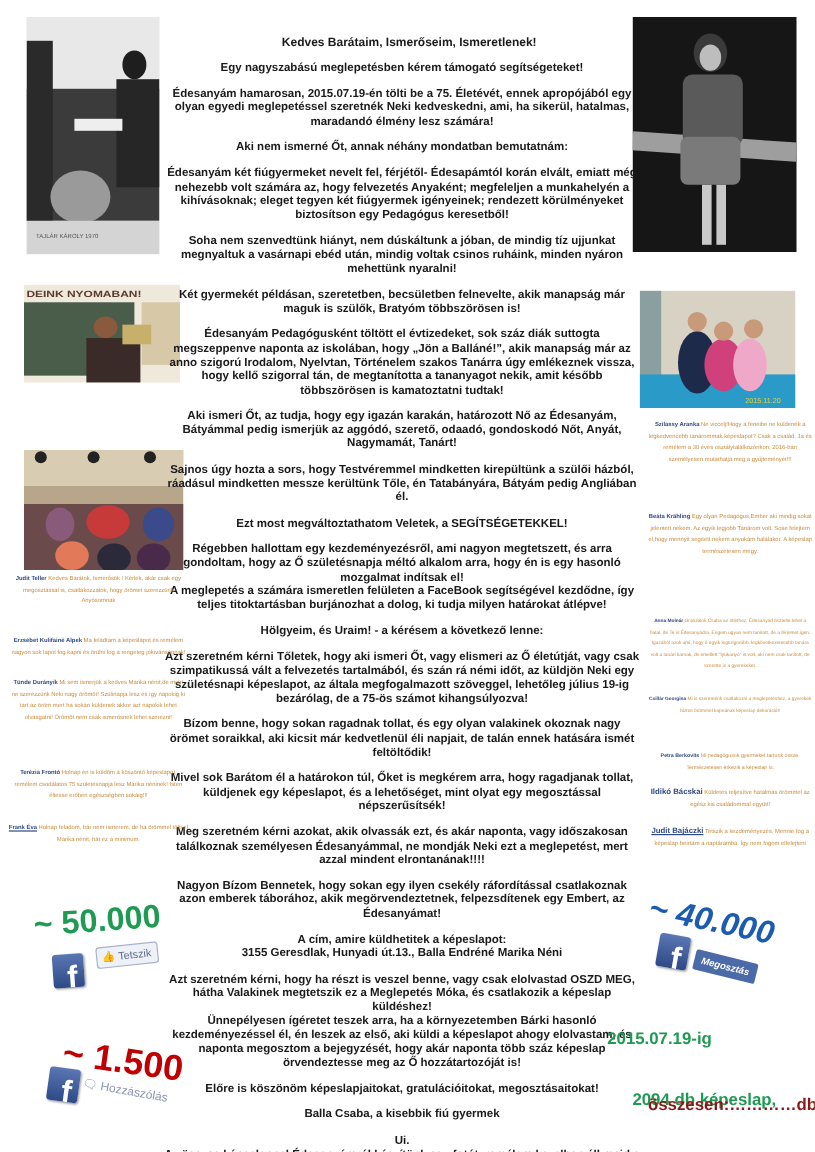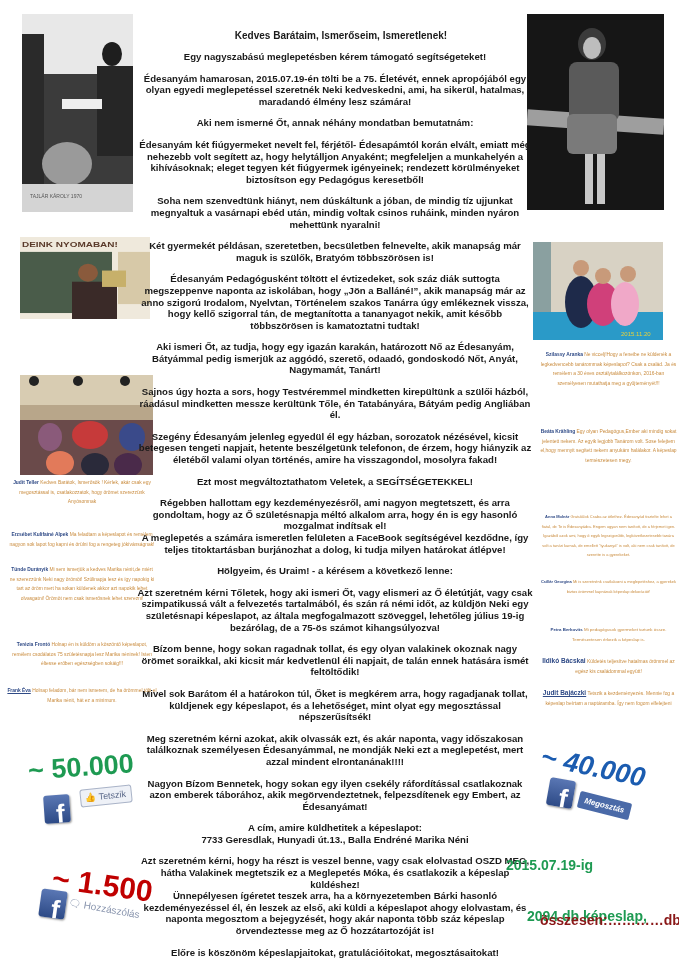--- a/index.html
+++ b/index.html
@@ -109,38 +109,37 @@
     <circle cx="95" cy="32" r="8" fill="#c89a7a"></circle>
     <text x="88" y="94" font-size="6" fill="#e8d23a" font-family="Liberation Sans, sans-serif">2015.11.20</text>
   </svg>
 </div>
 
 <div id="letter" class="abs">
   <h1>Kedves Barátaim, Ismerőseim, Ismeretlenek!</h1>
   <p>Egy nagyszabású meglepetésben kérem támogató segítségeteket!</p>
   <p>Édesanyám hamarosan, 2015.07.19-én tölti be a 75. Életévét, ennek apropójából egy olyan egyedi meglepetéssel szeretnék Neki kedveskedni, ami, ha sikerül, hatalmas, maradandó élmény lesz számára!</p>
   <p>Aki nem ismerné Őt, annak néhány mondatban bemutatnám:</p>
-  <p>Édesanyám két fiúgyermeket nevelt fel, férjétől- Édesapámtól korán elvált, emiatt még nehezebb volt segített az, hogy helytálljon Anyaként; megfeleljen a munkahelyén a kihívásoknak; eleget tegyen két fiúgyermek igényeinek; rendezett körülményeket biztosítson egy Pedagógus keresetből!</p>
+  <p>Édesanyám két fiúgyermeket nevelt fel, férjétől- Édesapámtól korán elvált, emiatt még nehezebb volt számára az, hogy felvezetés Anyaként; megfeleljen a munkahelyén a kihívásoknak; eleget tegyen két fiúgyermek igényeinek; rendezett körülményeket biztosítson egy Pedagógus keresetből!</p>
   <p>Soha nem szenvedtünk hiányt, nem dúskáltunk a jóban, de mindig tíz ujjunkat megnyaltuk a vasárnapi ebéd után, mindig voltak csinos ruháink, minden nyáron mehettünk nyaralni!</p>
   <p>Két gyermekét példásan, szeretetben, becsületben felnevelte, akik manapság már maguk is szülők, Bratyóm többszörösen is!</p>
   <p>Édesanyám Pedagógusként töltött el évtizedeket, sok száz diák suttogta megszeppenve naponta az iskolában, hogy „Jön a Balláné!”, akik manapság már az anno szigorú Irodalom, Nyelvtan, Történelem szakos Tanárra úgy emlékeznek vissza, hogy kellő szigorral tán, de megtanította a tananyagot nekik, amit később többszörösen is kamatoztatni tudtak!</p>
   <p>Aki ismeri Őt, az tudja, hogy egy igazán karakán, határozott Nő az Édesanyám, Bátyámmal pedig ismerjük az aggódó, szerető, odaadó, gondoskodó Nőt, Anyát, Nagymamát, Tanárt!</p>
   <p>Sajnos úgy hozta a sors, hogy Testvéremmel mindketten kirepültünk a szülői házból, ráadásul mindketten messze kerültünk Tőle, én Tatabányára, Bátyám pedig Angliában él.</p>
-  <p>Szegény Édesanyám jelenleg egyedül él egy házban, sorozatok nézésével, kicsit betegesen tengeti napjait, hetente beszélgetünk telefonon, de érzem, hogy hiányzik az életéből valami olyan történés, amire ha visszagondol, mosolyra fakad!</p>
   <p>Ezt most megváltoztathatom Veletek, a SEGÍTSÉGETEKKEL!</p>
   <p class="tight">Régebben hallottam egy kezdeményezésről, ami nagyon megtetszett, és arra gondoltam, hogy az Ő születésnapja méltó alkalom arra, hogy én is egy hasonló mozgalmat indítsak el!</p>
   <p>A meglepetés a számára ismeretlen felületen a FaceBook segítségével kezdődne, így teljes titoktartásban burjánozhat a dolog, ki tudja milyen határokat átlépve!</p>
   <p>Hölgyeim, és Uraim! - a kérésem a következő lenne:</p>
   <p>Azt szeretném kérni Tőletek, hogy aki ismeri Őt, vagy elismeri az Ő életútját, vagy csak szimpatikussá vált a felvezetés tartalmából, és szán rá némi időt, az küldjön Neki egy születésnapi képeslapot, az általa megfogalmazott szöveggel, lehetőleg július 19-ig bezárólag, de a 75-ös számot kihangsúlyozva!</p>
   <p>Bízom benne, hogy sokan ragadnak tollat, és egy olyan valakinek okoznak nagy örömet soraikkal, aki kicsit már kedvetlenül éli napjait, de talán ennek hatására ismét feltöltődik!</p>
   <p>Mivel sok Barátom él a határokon túl, Őket is megkérem arra, hogy ragadjanak tollat, küldjenek egy képeslapot, és a lehetőséget, mint olyat egy megosztással népszerűsítsék!</p>
   <p>Meg szeretném kérni azokat, akik olvassák ezt, és akár naponta, vagy időszakosan találkoznak személyesen Édesanyámmal, ne mondják Neki ezt a meglepetést, mert azzal mindent elrontanának!!!!</p>
   <p>Nagyon Bízom Bennetek, hogy sokan egy ilyen csekély ráfordítással csatlakoznak azon emberek táborához, akik megörvendeztetnek, felpezsdítenek egy Embert, az Édesanyámat!</p>
   <p class="tight">A cím, amire küldhetitek a képeslapot:</p>
-  <p>7733 Geresdlak, Hunyadi út.13., Balla Endréné  Marika Néni</p>
+  <p>3155 Geresdlak, Hunyadi út.13., Balla Endréné  Marika Néni</p>
   <p class="tight">Azt szeretném kérni, hogy ha részt is veszel benne, vagy csak elolvastad OSZD MEG, hátha Valakinek megtetszik ez a Meglepetés Móka, és csatlakozik a képeslap küldéshez!</p>
   <p>Ünnepélyesen ígéretet teszek arra, ha a környezetemben Bárki hasonló kezdeményezéssel él, én leszek az első, aki küldi a képeslapot ahogy elolvastam, és naponta megosztom a bejegyzését, hogy akár naponta több száz képeslap örvendeztesse meg az Ő hozzátartozóját is!</p>
   <p>Előre is köszönöm képeslapjaitokat, gratulációitokat, megosztásaitokat!</p>
   <p>Balla Csaba, a kisebbik fiú gyermek</p>
   <p class="tight">Ui.</p>
   <p>Az összes képeslappal Édesanyámról készítünk egy fotót, remélem kazalban áll majd a képen a sok képeslap!</p>
 </div>
 
 <div class="comment" style="left:8px;top:478px;width:148px;">
   <span class="author">Judit Teller</span>

